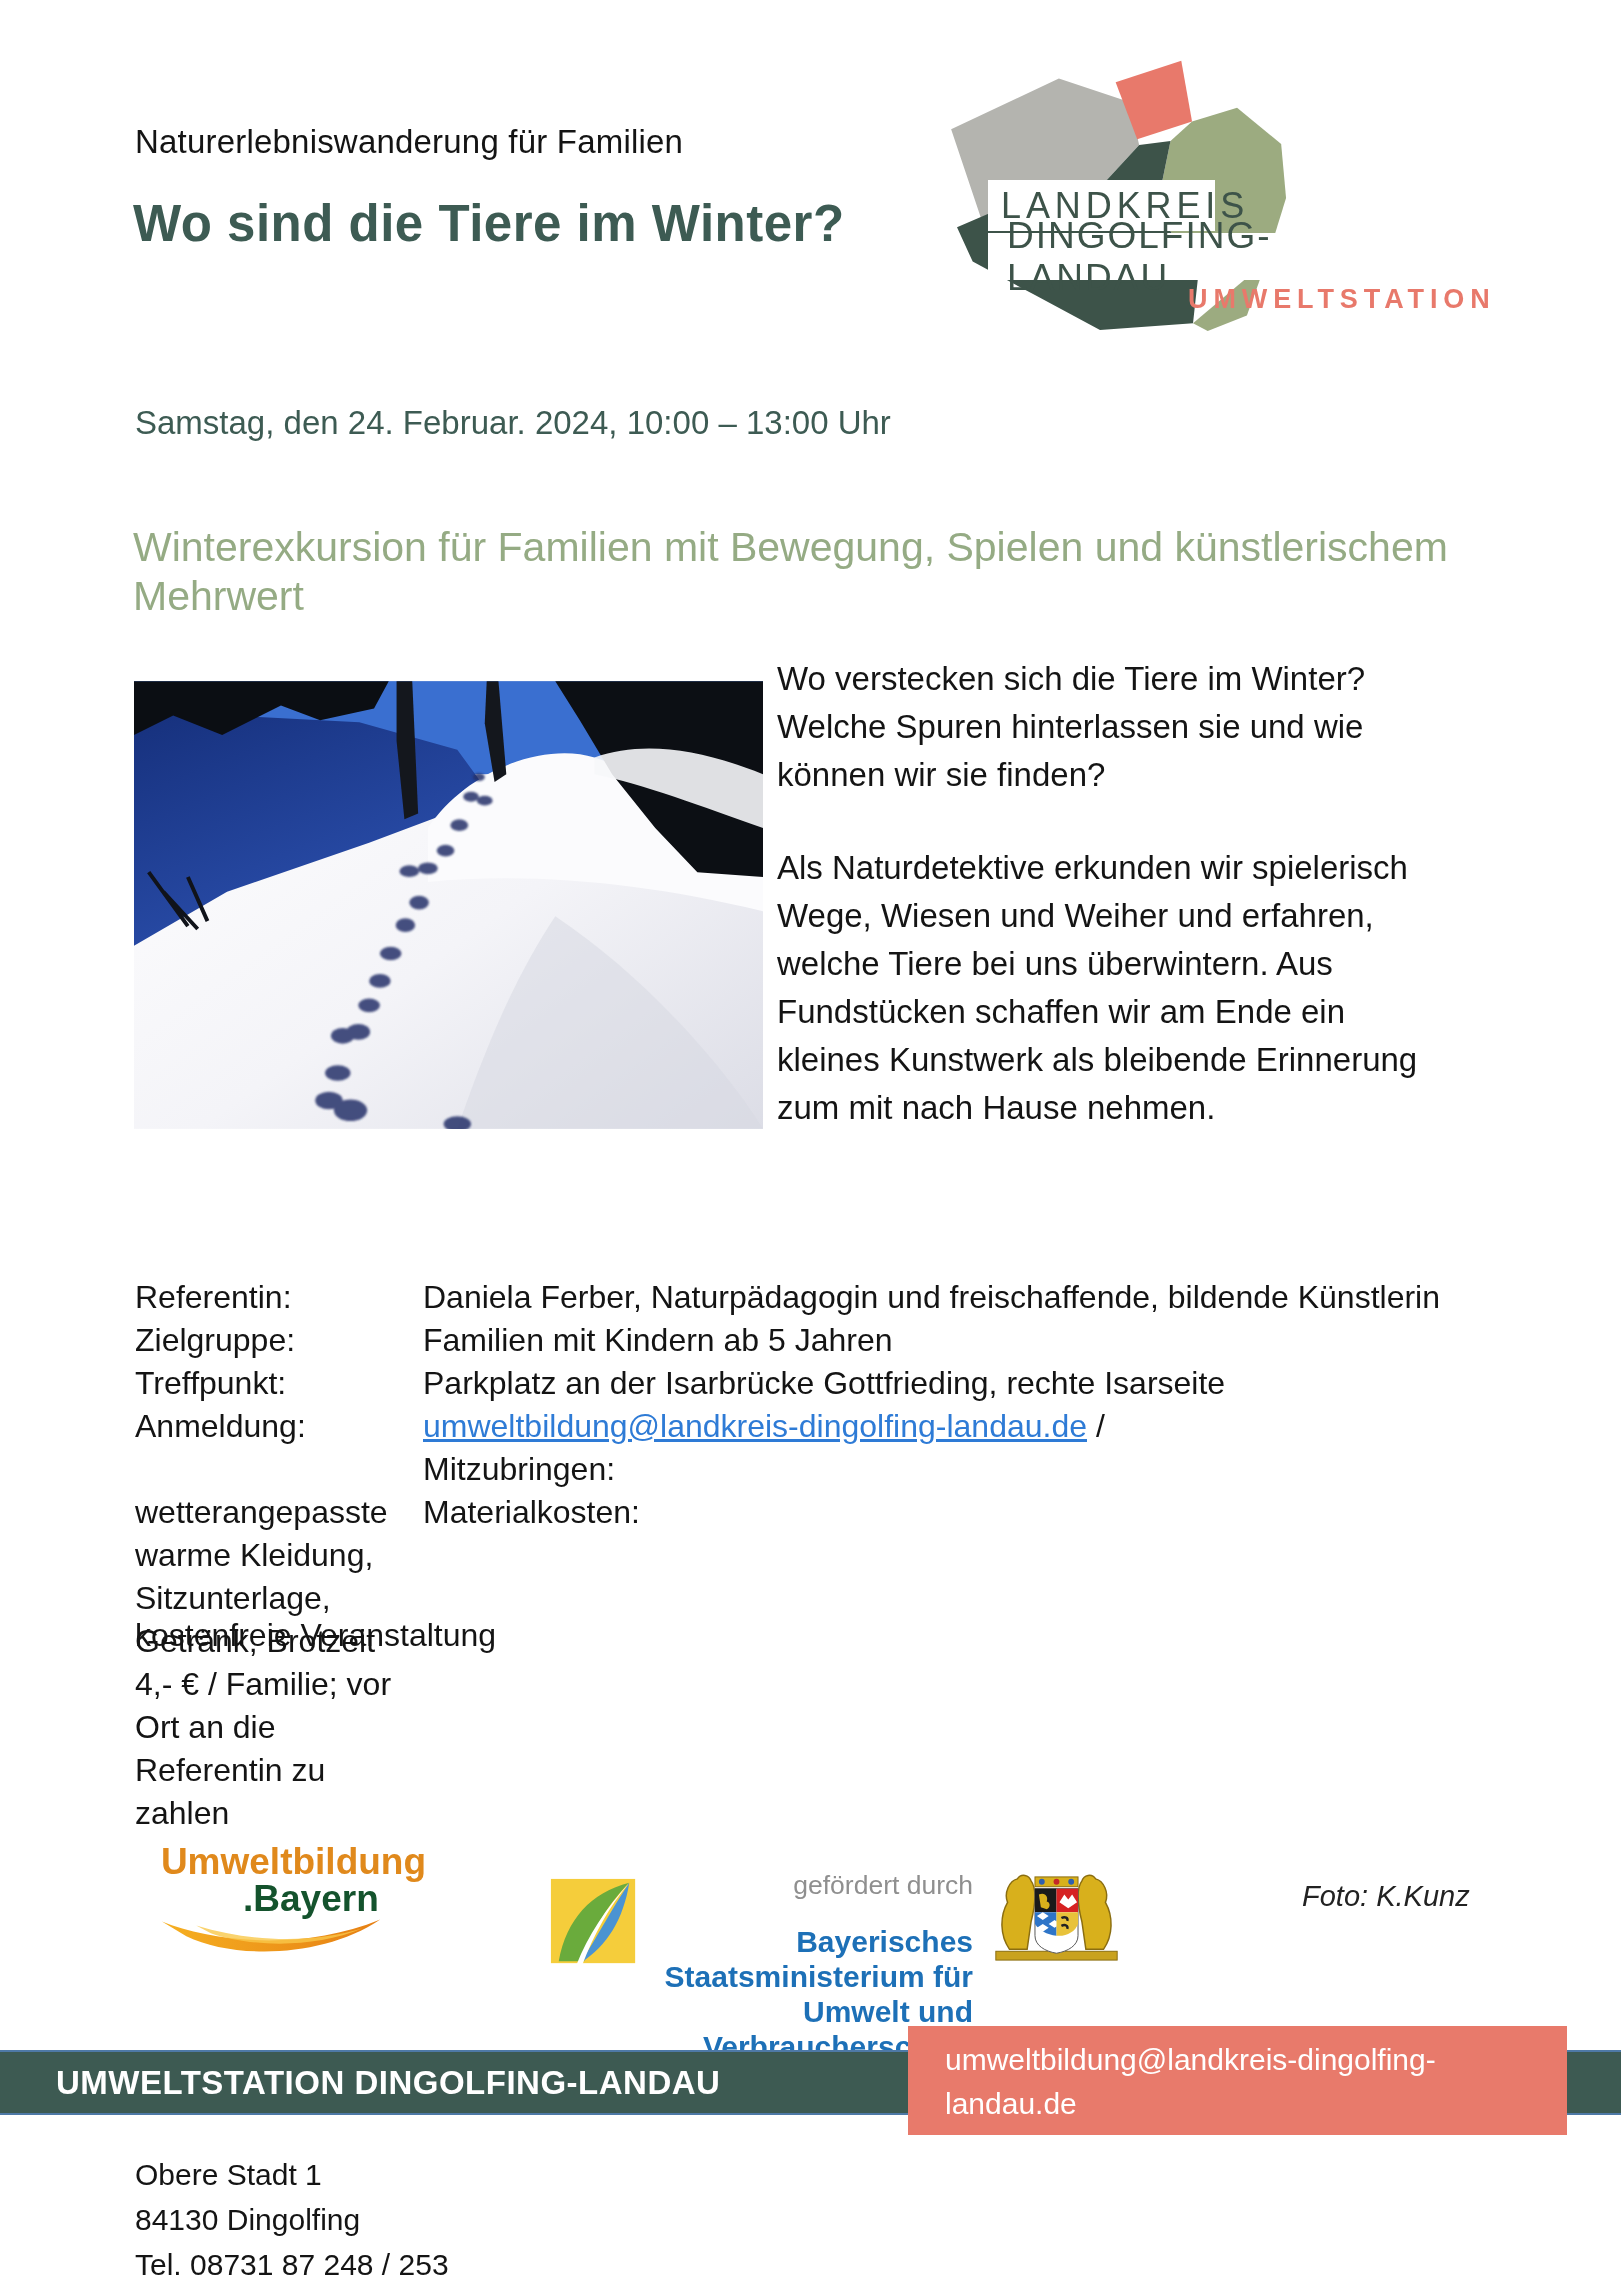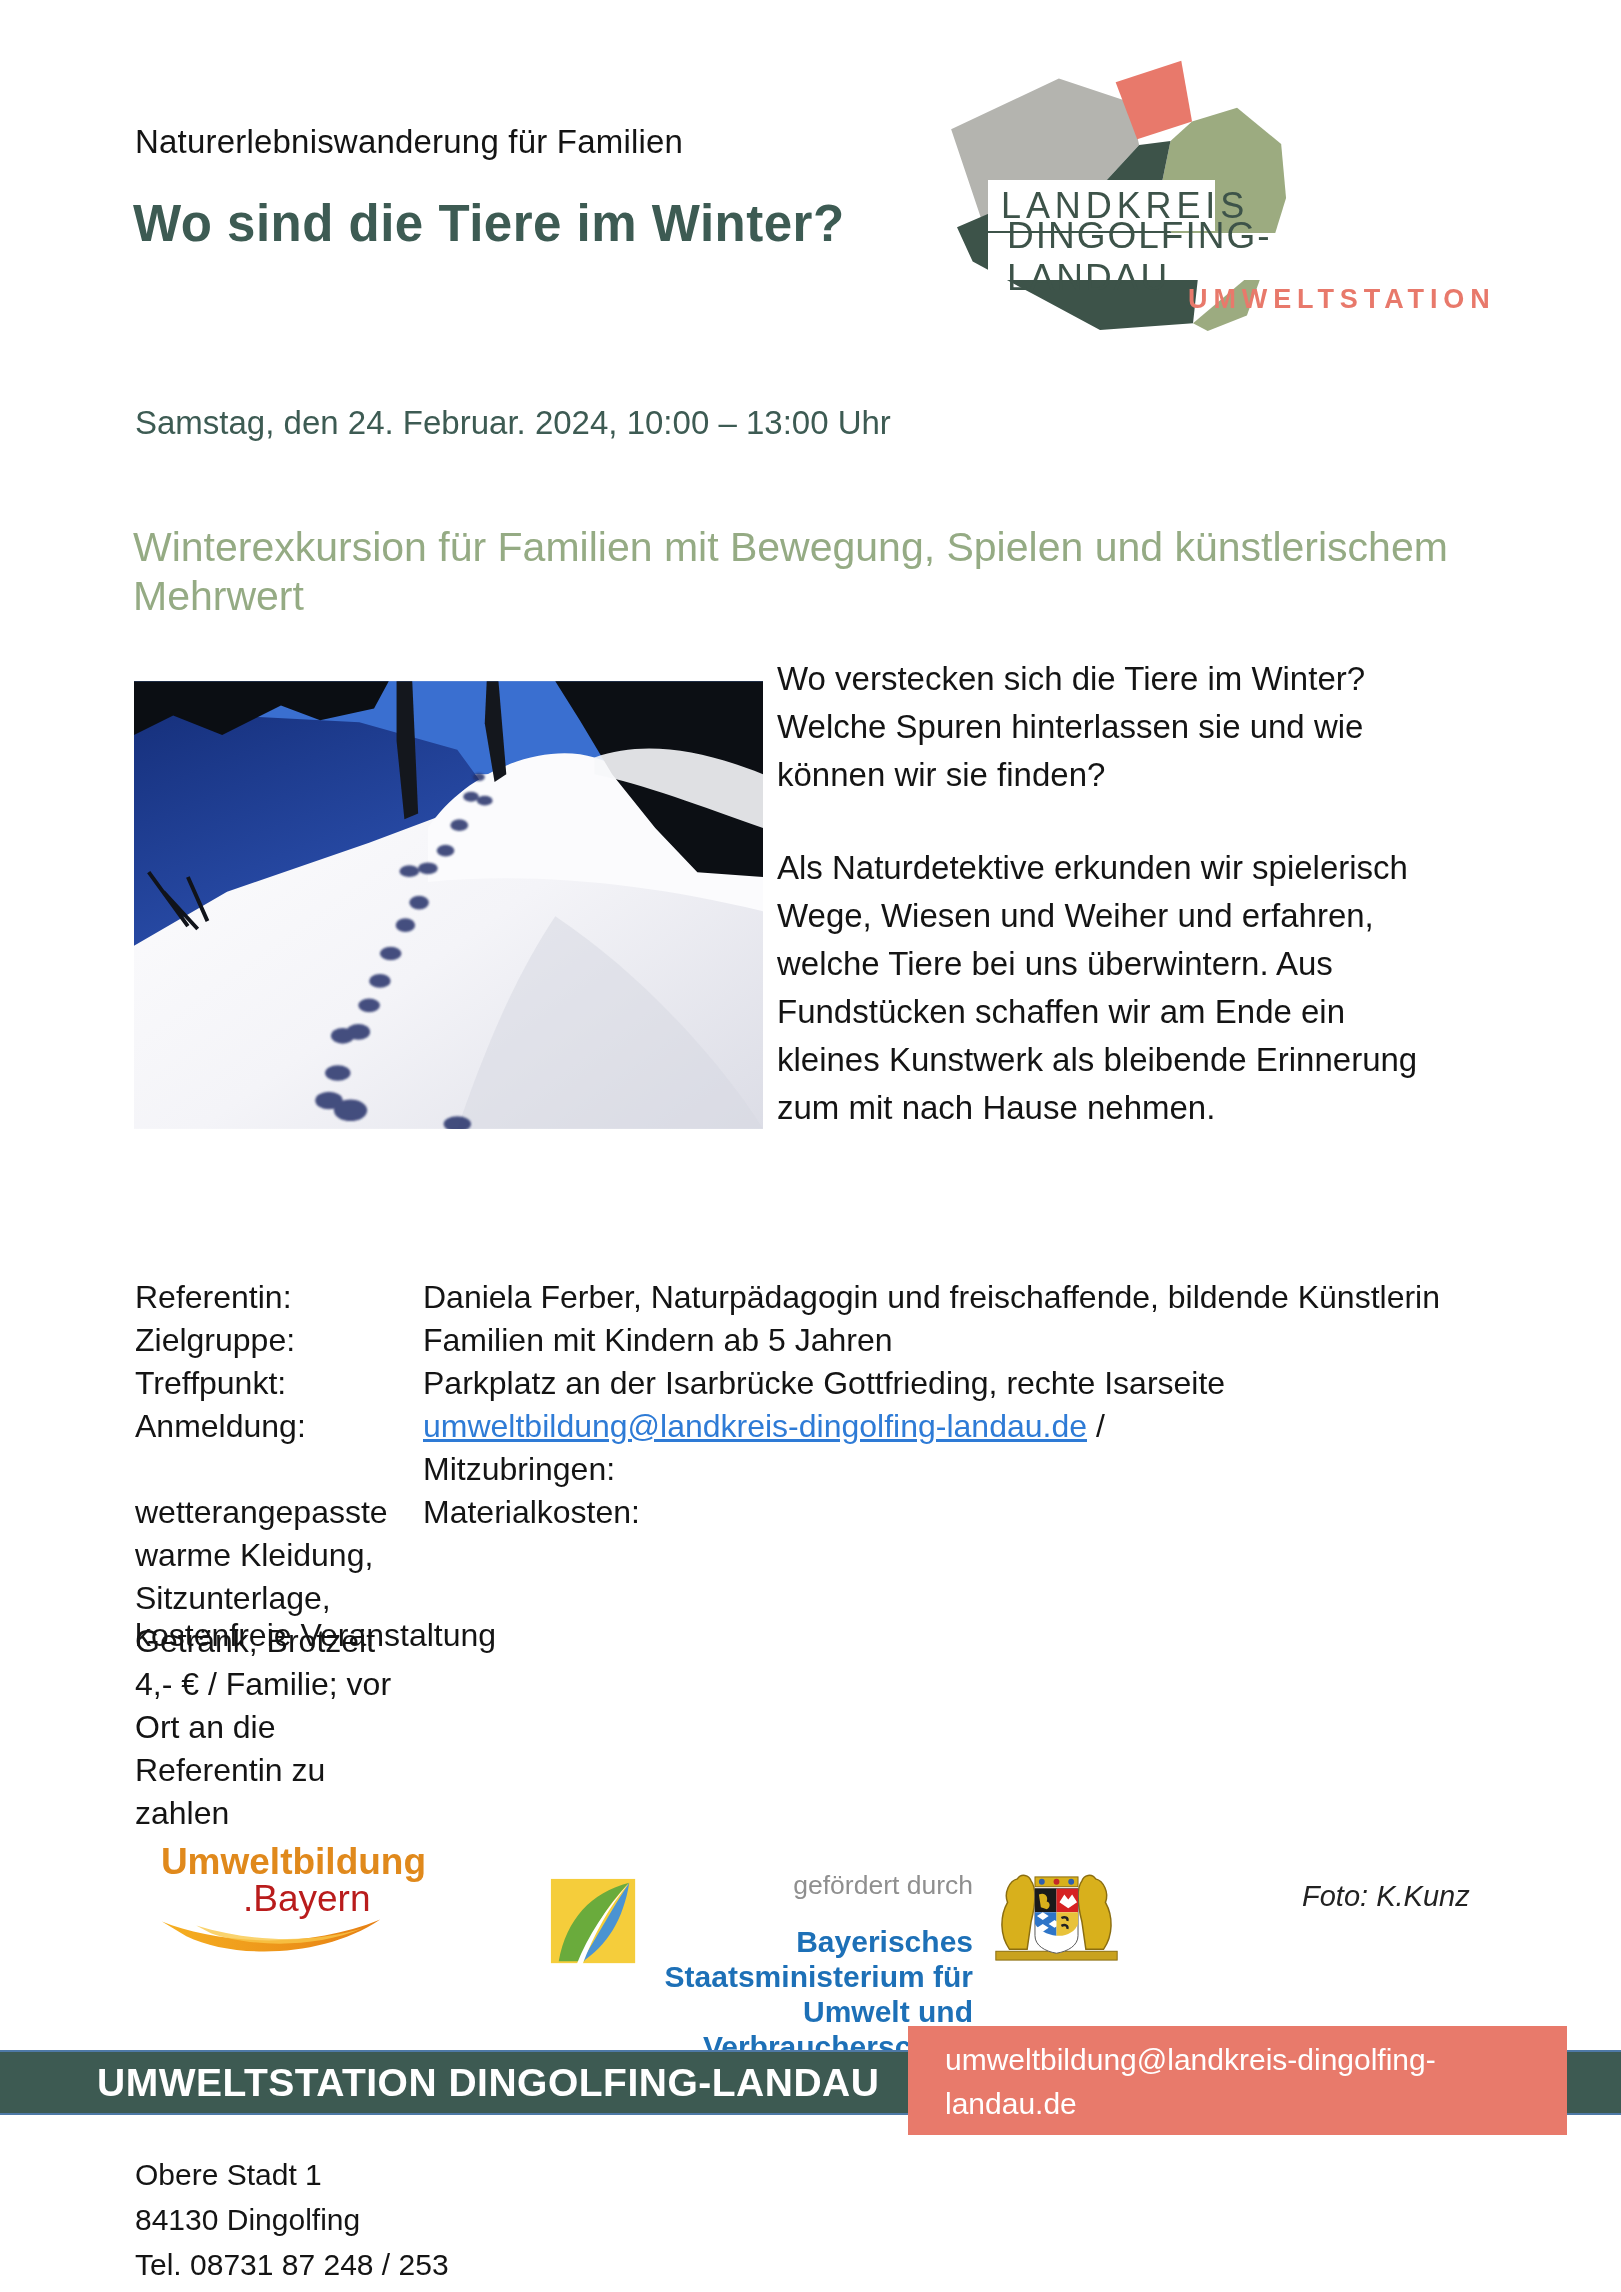--- a/index.html
+++ b/index.html
@@ -33,33 +33,33 @@
 
   
   .details { left:135px; top:1276px; width:1392px; display:grid;
              grid-template-columns:288px 1fr; font-size:32px; line-height:43px; color:#141414; }
   .details a { color:#2e7bd6; text-decoration:underline; }
   .free-note { left:135px; top:1617px; font-size:32px; color:#141414; }
 
   
   .ub-logo { left:157px; top:1835px; width:235px; height:123px; }
   .ub-t1 { position:absolute; left:3.9px; top:5.9px; font-size:37px; font-weight:bold; color:#e0891c; letter-spacing:0px; }
-  .ub-t2 { position:absolute; left:86px; top:43px; font-size:37px; font-weight:normal; color:#b91c1c; }
+  .ub-t2 { position:absolute; left:86px; top:43px; font-size:37px; font-weight:bold; color:#14532d; }
   .leaf-logo { left:547px; top:1875px; width:95px; height:95px; }
   .ministry { left:608px; top:1870px; width:365px; text-align:right; }
   .funded { font-size:26.5px; color:#8f8f8f; margin-bottom:23px; }
   .ministry-name { font-size:30px; line-height:35px; color:#1d70b7; font-weight:bold; white-space:pre-line; }
   .coat { left:988px; top:1867px; width:137px; height:103px; }
   .credit { left:1302px; top:1880px; font-size:29px; font-style:italic; color:#222; }
 
   
   .band { left:0; top:2050px; width:1621px; height:65px; background:#3d5a52;
           border-top:2.9px solid #4e79a6; border-bottom:2.9px solid #4e79a6;
           display:flex; align-items:center; }
-  .band-title { margin-left:97px; color:#ffffff; font-size:39px; font-weight:bold; letter-spacing:0.5px; }
+  .band-title { margin-left:56px; color:#ffffff; font-size:33px; font-weight:bold; letter-spacing:0.5px; }
   .contact-box { left:908px; top:2026px; width:659px; height:109px; background:#e87a6b; z-index:3;
                  color:#ffffff; font-size:30px; line-height:44px; padding:11.8px 0 0 37px; }
   .address { left:135px; top:2152px; font-size:30px; line-height:45px; color:#141414; }
 </style>
 </head>
 <body>
 
 <div class="page">
 
   <div class="abs kicker">Naturerlebniswanderung für Familien</div>

